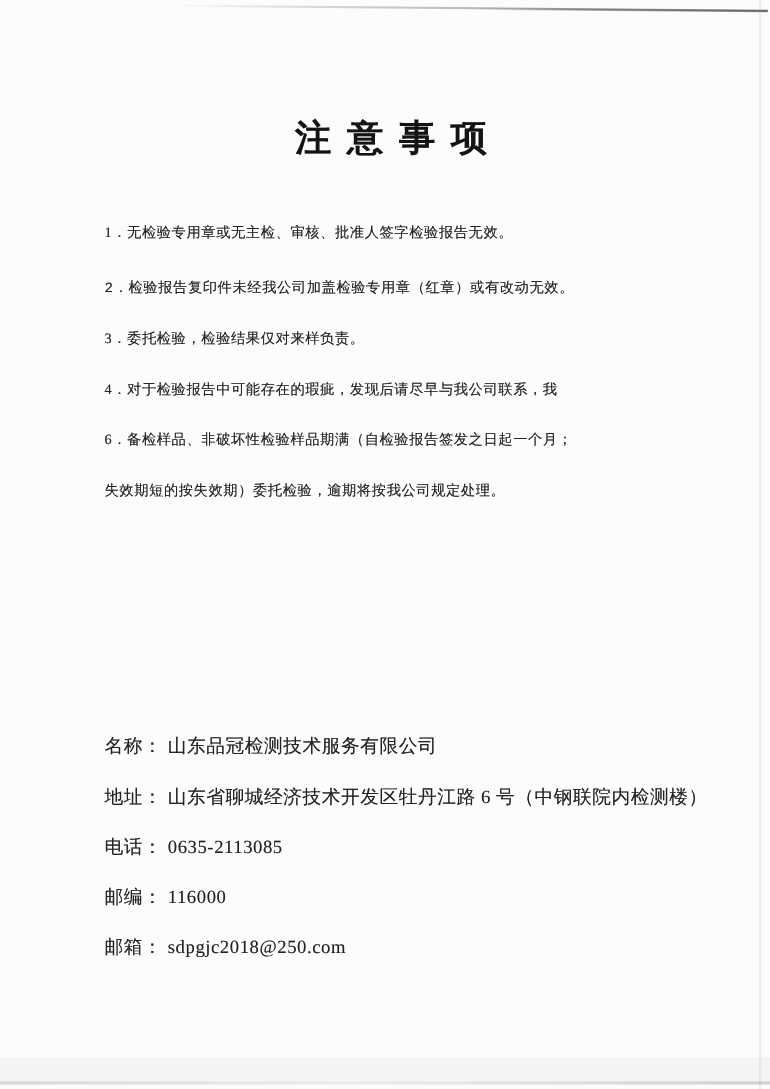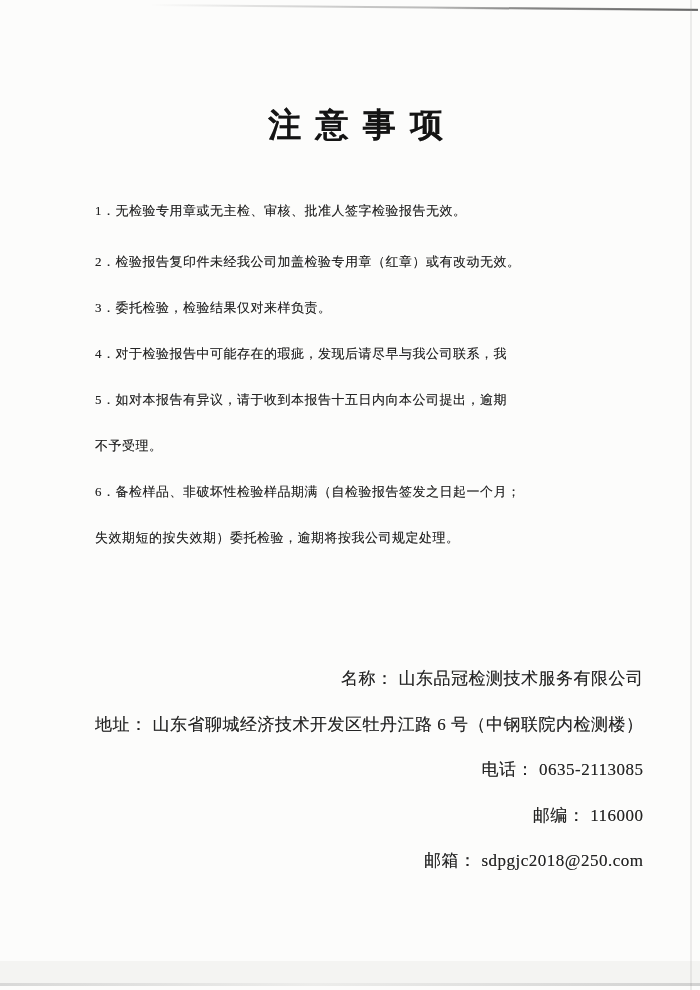--- a/index.html
+++ b/index.html
@@ -53,29 +53,28 @@
     text-shadow: 0 0 0.5px rgba(20,20,20,0.55);
   }
 
   
   .notice {
     position: absolute; left: 95px; top: 188px;
     font-size: 13px; line-height: 46px; letter-spacing: 0.5px;
     white-space: nowrap;
     text-shadow: 0 0 0.4px rgba(35,35,35,0.5);
   }
-  .notice .item:nth-child(2) { margin-top: 5px; }
+  .notice .item:nth-child(2) { margin-top: 5px; font-family: Liberation Mono, monospace; }
 
   
   .contact {
     position: absolute; left: 95px; top: 656px;
     font-size: 17px; line-height: 45.5px; letter-spacing: 0.5px;
     white-space: nowrap;
     text-shadow: 0 0 0.4px rgba(35,35,35,0.5);
-    text-align: right;
   }
   .contact .value { margin-left: 5px; }
 </style>
 </head>
 <body>
 
 <div class="page">
 
   <div class="artifact top-line"></div>
   <div class="artifact top-line2"></div>
@@ -92,24 +91,20 @@
     <div class="item">
       <div class="line">2．检验报告复印件未经我公司加盖检验专用章（红章）或有改动无效。</div>
     </div>
     <div class="item">
       <div class="line">3．委托检验，检验结果仅对来样负责。</div>
     </div>
     <div class="item">
       <div class="line">4．对于检验报告中可能存在的瑕疵，发现后请尽早与我公司联系，我</div>
     </div>
     <div class="item">
-      <div class="line">5．如对本报告有异议，请于收到本报告十五日内向本公司提出，逾期</div>
-      <div class="line">不予受理。</div>
-    </div>
-    <div class="item">
       <div class="line">6．备检样品、非破坏性检验样品期满（自检验报告签发之日起一个月；</div>
       <div class="line">失效期短的按失效期）委托检验，逾期将按我公司规定处理。</div>
     </div>
   </div>
 
   <div class="contact">
     <div class="row">
       <span class="label">名称：</span><span class="value">山东品冠检测技术服务有限公司</span>
     </div>
     <div class="row">

